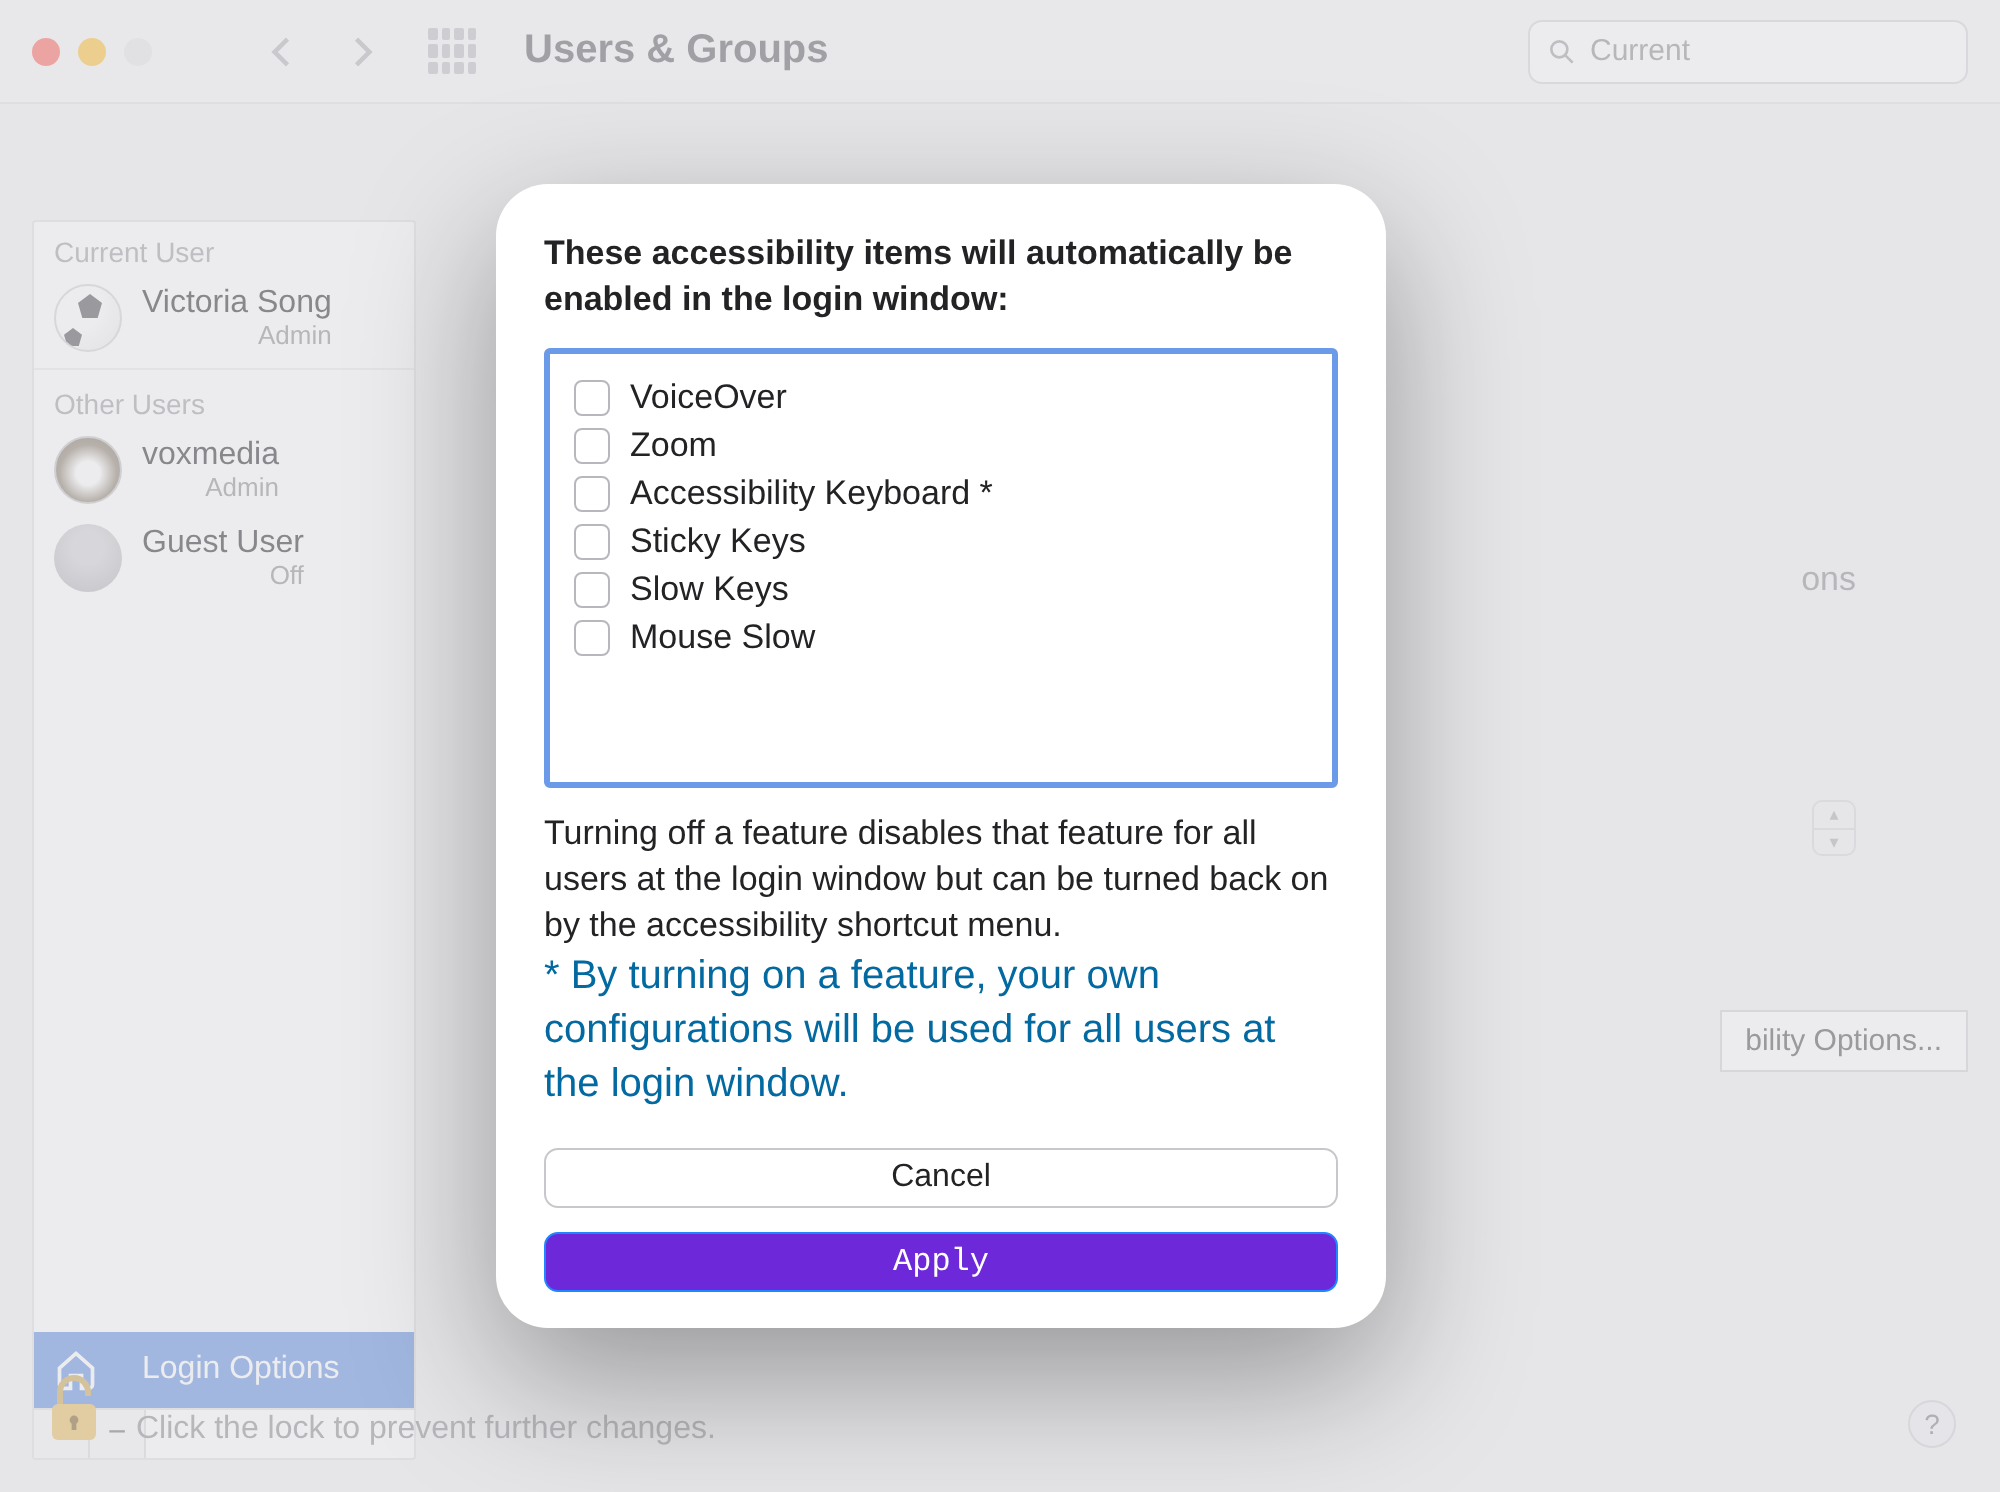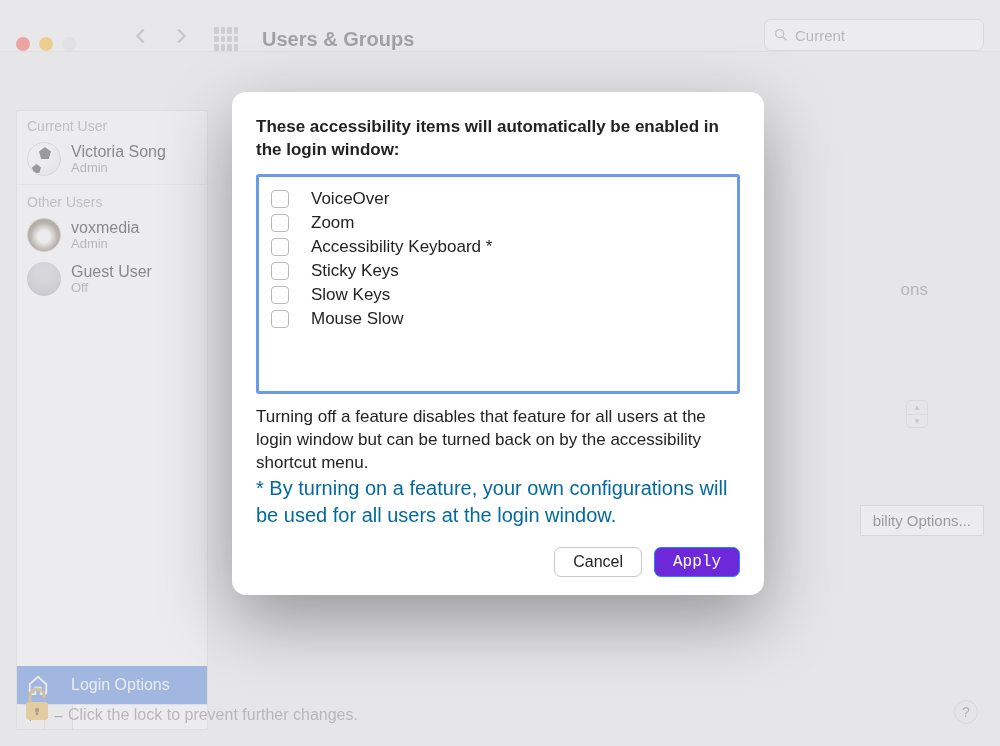--- a/index.html
+++ b/index.html
@@ -14,21 +14,21 @@
     .dim-overlay {
       position: absolute;
       inset: 0;
       background: rgba(220,220,224,0.55);
       z-index: 5;
       pointer-events: none;
     }
     .toolbar {
       height: 52px;
       display: flex;
-      align-items: flex-end;
+      align-items: center;
       padding: 0 16px;
       gap: 10px;
       border-bottom: 1px solid rgba(0,0,0,0.08);
       background: #f7f7f9;
     }
     .traffic-lights { display: flex; gap: 9px; margin-right: 40px; }
     .tl { width: 14px; height: 14px; border-radius: 50%; }
     .tl-red { background: #ff5f57; }
     .tl-yellow { background: #febc2e; }
     .tl-green { background: #e6e6e6; }
@@ -54,21 +54,21 @@
 
     .sidebar {
       width: 192px;
       border: 1px solid rgba(0,0,0,0.12);
       border-radius:2px;
       background:#fff;
       display:flex; flex-direction:column;
       position:relative;
     }
     .section-label { font-size:14px; color:#9a9aa0; padding:7px 10px 4px; }
-    .user-item { display:flex; align-items:center; gap:10px; padding:4px 10px 6px; }
+    .user-item { display:flex; align-items:center; gap:10px; padding:4px 10px 6px;text-align:right; }
     .avatar-soccer, .avatar-eagle, .avatar-gray {
       width:34px; height:34px; border-radius:50%; flex-shrink:0;
     }
     .avatar-soccer { background: radial-gradient(circle at 30% 30%, #fff 40%, #e8e8ea 100%); border:1px solid #d0d0d4; position:relative; overflow:hidden; }
     .avatar-soccer::before { content:""; position:absolute; width:12px;height:12px;background:#4a4a4e; clip-path: polygon(50% 0%, 100% 38%, 82% 100%, 18% 100%, 0% 38%); top:4px; left:11px; }
     .avatar-soccer::after { content:""; position:absolute; width:9px;height:9px;background:#4a4a4e; clip-path: polygon(50% 0%, 100% 38%, 82% 100%, 18% 100%, 0% 38%); bottom:2px; left:4px; }
     .avatar-eagle { background: radial-gradient(circle at 50% 55%, #fff 25%, #8a7c6a 60%, #6a5d4a 100%); border:1px solid #c0c0c4; }
     .avatar-gray { background: radial-gradient(circle at 50% 35%, #d0d0d4 30%, #a8a8ae 100%); }
     .user-name { font-size:16px; color:#232326; font-weight:500; line-height:1.1; }
     .user-sub { font-size:13px; color:#8a8a8e; }
@@ -93,39 +93,39 @@
       padding:6px 12px; font-size:15px; color:#4a4a4e;
     }
 
     .lock-row { position:absolute; bottom:22px; left:22px; right:22px; display:flex; align-items:flex-end; gap:16px; }
     .lock-icon { width:30px; height:38px; }
     .lock-text { font-size:16px; color:#8a8a8e; }
     .help-btn { margin-left:auto; width:24px; height:24px; border-radius:50%; background:#f0f0f4; border:1px solid #d0d0d6; color:#7a7a7e; font-size:14px; display:flex;align-items:center;justify-content:center; }
 
     .dialog {
       position:absolute; z-index:10;
-      width:532px; top:92px; left:232px;
-      background:#fff; border-radius:14px;
+      width:445px; top:92px; left:248px;
+      background:#fff; border-radius:26px;
       box-shadow: 0 25px 70px rgba(0,0,0,0.35);
       padding:24px 24px 18px;
     }
     .dialog-heading { font-size:17px; font-weight:700; color:#232326; line-height:1.35; margin-bottom:12px; }
     .checkbox-box {
       border:3px solid #6a9ae8; border-radius:3px;
       padding:10px 12px 60px; margin-bottom:12px;
     }
-    .cb-row { display:flex; align-items:center; gap:22px; padding:2px 0; }
+    .cb-row { display:flex; align-items:center; gap:10px; padding:2px 0; }
     .cb {
       width:18px; height:18px; border:1px solid #b8b8bc; border-radius:4px; background:#fff;
       cursor:pointer; flex-shrink:0;
     }
     .cb-label { font-size:17px; color:#232326; }
     .dialog-body { font-size:17px; color:#232326; line-height:1.35; }
     .dialog-note { font-size:20px; color:#0369a1; line-height:1.35; margin-bottom:18px; }
-    .dialog-buttons { display:flex; justify-content:flex-end; gap:12px; }
+    .dialog-buttons { display:flex; justify-content:flex-end; gap:12px;flex-direction:column; }
     .btn {
       font-size:16px; padding:5px 18px; border-radius:7px; cursor:pointer;
       border:1px solid #c8c8cc; background:#fff; color:#232326;
     }
     .btn-primary { background:#6d28d9; border-color:#1f86ff; color:#fff; font-weight:500;font-family:Liberation Mono, monospace; }
 
     .stepper-ghost {
       position:absolute; right:56px; top:290px; width:22px; height:28px;
       border:1px solid #d8d8dc; border-radius:5px;
       display:flex; flex-direction:column;

